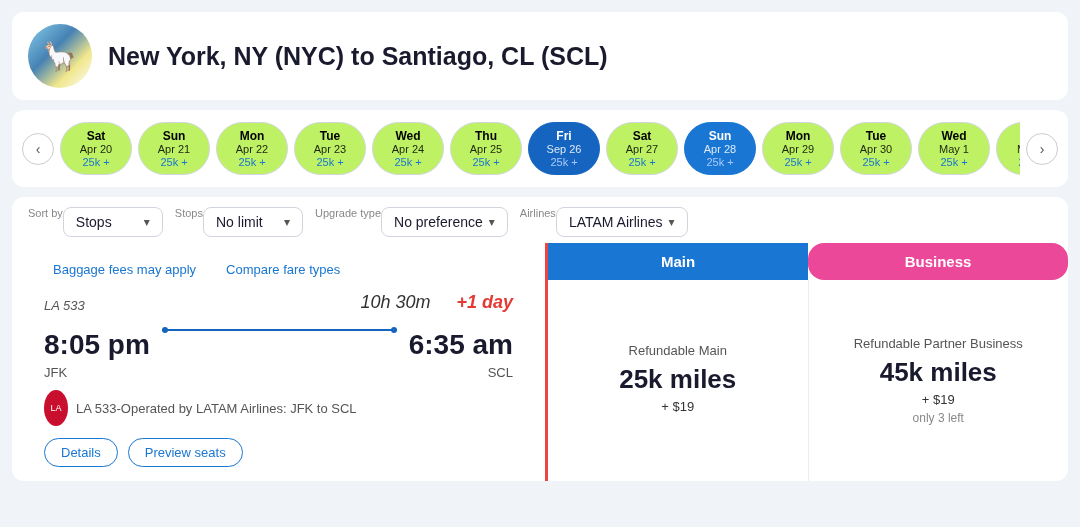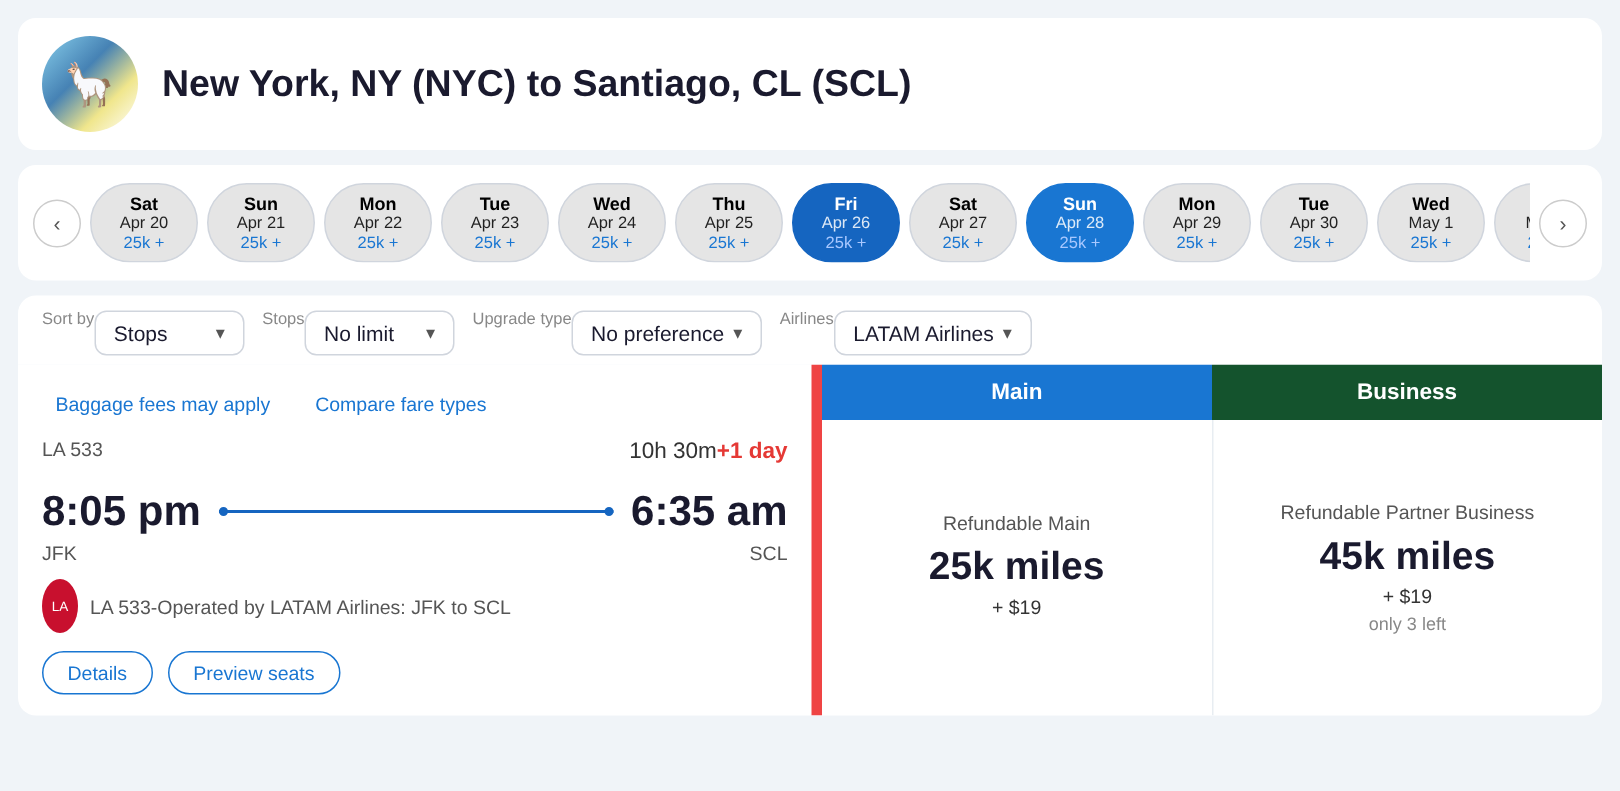--- a/index.html
+++ b/index.html
@@ -86,21 +86,21 @@
       flex: 1;
       overflow: hidden;
     }
     .date-pill {
       border-radius: 50px;
       border: 1.5px solid #d0d5dd;
       padding: 6px 14px;
       text-align: center;
       cursor: pointer;
       flex-shrink: 0;
-      background: #e5e5e5;
+      background: #bef264;
       min-width: 72px;
     }
     .date-pill.selected-primary {
       background: #1565c0;
       border-color: #1565c0;
       color: white;
     }
     .date-pill.selected-secondary {
       background: #1976d2;
       border-color: #1976d2;
@@ -186,51 +186,51 @@
       display: flex;
       background: white;
       border-radius: 0 0 12px 12px;
       overflow: hidden;
       min-height: 220px;
     }
 
     
     .flight-section {
       flex: 1;
-      padding: 14px 16px;
-      border-right: 7px solid #ef4444;
+      padding: 14px 32px;
+      border-right: 3px solid #ef4444;
     }
 
     .flight-meta {
       display: flex;
       justify-content: space-between;
-      align-items: flex-start;
+      align-items: flex-end;
       margin-bottom: 6px;
+      font-style: italic;
     }
     .flight-number {
       font-size: 13px;
       color: #555;
     }
     .flight-duration-info {
       display: flex;
       align-items: center;
-      gap: 0;
-      font-size: 15px;
+      gap: 26px;
+      font-size: 18px;
     }
     .flight-duration {
       color: #333;
     }
     .flight-plus-day {
       color: #e53935;
       font-weight: 600;
     }
 
     .flight-times {
       display: flex;
-      align-items: center;
       gap: 12px;
       margin-bottom: 4px;
       margin-top: 16px;
     }
     .flight-time {
       font-size: 28px;
       font-weight: 700;
       color: #1a1a2e;
     }
     .flight-line {
@@ -321,21 +321,22 @@
       padding: 10px 16px;
       text-align: center;
       font-size: 15px;
       font-weight: 600;
       color: white;
     }
     .fare-header.main-header {
       background: #1976d2;
     }
     .fare-header.business-header {
-      background: #14532d;
+      background: #ec4899;
+      border-radius: 16px;
     }
     .fare-content {
       display: flex;
       flex: 1;
     }
     .fare-col {
       flex: 1;
       padding: 14px 16px;
       text-align: center;
       border-right: 1px solid #e8edf2;
@@ -415,21 +416,21 @@
           <div class="date-date">Apr 24</div>
           <div class="date-price">25k +</div>
         </div>
         <div class="date-pill">
           <div class="date-day">Thu</div>
           <div class="date-date">Apr 25</div>
           <div class="date-price">25k +</div>
         </div>
         <div class="date-pill selected-primary">
           <div class="date-day">Fri</div>
-          <div class="date-date">Apr 26</div>
+          <div class="date-date">Sep 26</div>
           <div class="date-price">25k +</div>
         </div>
         <div class="date-pill">
           <div class="date-day">Sat</div>
           <div class="date-date">Apr 27</div>
           <div class="date-price">25k +</div>
         </div>
         <div class="date-pill selected-secondary">
           <div class="date-day">Sun</div>
           <div class="date-date">Apr 28</div>

